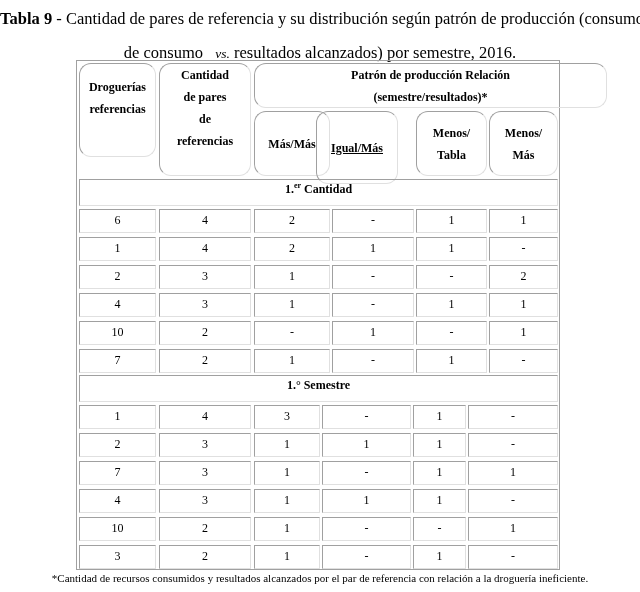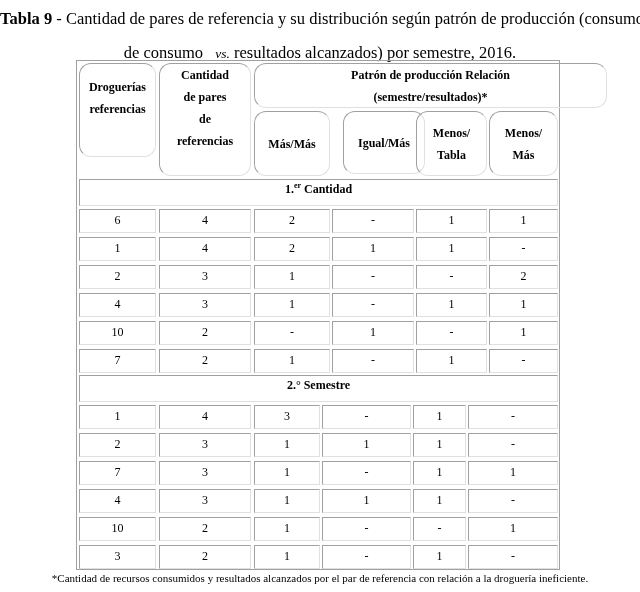--- a/index.html
+++ b/index.html
@@ -56,21 +56,21 @@
       <span>de</span>
       <span>referencias</span>
     </div>
     <div class="cell hdr hdr-wrap" style="left: 254px; top: 63px; width: 353px; height: 45px;">
       <span>Patrón de producción Relación</span>
       <span>(semestre/resultados)*</span>
     </div>
     <div class="cell hdr hdr-wrap" style="left: 254px; top: 111px; width: 76px; height: 65px;">
       <span>Más/Más</span>
     </div>
-    <div class="cell hdr hdr-wrap" style="left: 343px; top: 111px; width: 82px; height: 63px;">
+    <div class="cell hdr hdr-wrap" style="left: 316px; top: 111px; width: 82px; height: 73px; text-decoration: underline;">
       <span>Igual/Más</span>
     </div>
     <div class="cell hdr hdr-wrap" style="left: 416px; top: 111px; width: 71px; height: 65px;">
       <span>Menos/</span>
       <span>Tabla</span>
     </div>
     <div class="cell hdr hdr-wrap" style="left: 489px; top: 111px; width: 69px; height: 65px;">
       <span>Menos/</span>
       <span>Más</span>
     </div>
@@ -104,21 +104,21 @@
     <div class="cell num" style="left: 254px; top: 321px; width: 76px; height: 24px;">-</div>
     <div class="cell num" style="left: 332px; top: 321px; width: 82px; height: 24px;">1</div>
     <div class="cell num" style="left: 416px; top: 321px; width: 71px; height: 24px;">-</div>
     <div class="cell num" style="left: 489px; top: 321px; width: 69px; height: 24px;">1</div>
     <div class="cell num" style="left: 79px; top: 349px; width: 77px; height: 24px;">7</div>
     <div class="cell num" style="left: 159px; top: 349px; width: 92px; height: 24px;">2</div>
     <div class="cell num" style="left: 254px; top: 349px; width: 76px; height: 24px;">1</div>
     <div class="cell num" style="left: 332px; top: 349px; width: 82px; height: 24px;">-</div>
     <div class="cell num" style="left: 416px; top: 349px; width: 71px; height: 24px;">1</div>
     <div class="cell num" style="left: 489px; top: 349px; width: 69px; height: 24px;">-</div>
-    <div class="cell sem" style="left: 79px; top: 375px; width: 479px; height: 27px; line-height: 18px;"><span>2.° Semestre</span></div>
+    <div class="cell sem" style="left: 79px; top: 375px; width: 479px; height: 27px; line-height: 18px;"><span>1.° Semestre</span></div>
     <div class="cell num" style="left: 79px; top: 405px; width: 77px; height: 24px;">1</div>
     <div class="cell num" style="left: 159px; top: 405px; width: 92px; height: 24px;">4</div>
     <div class="cell num" style="left: 254px; top: 405px; width: 66px; height: 24px;">3</div>
     <div class="cell num" style="left: 322px; top: 405px; width: 89px; height: 24px;">-</div>
     <div class="cell num" style="left: 413px; top: 405px; width: 53px; height: 24px;">1</div>
     <div class="cell num" style="left: 468px; top: 405px; width: 90px; height: 24px;">-</div>
     <div class="cell num" style="left: 79px; top: 433px; width: 77px; height: 24px;">2</div>
     <div class="cell num" style="left: 159px; top: 433px; width: 92px; height: 24px;">3</div>
     <div class="cell num" style="left: 254px; top: 433px; width: 66px; height: 24px;">1</div>
     <div class="cell num" style="left: 322px; top: 433px; width: 89px; height: 24px;">1</div>

